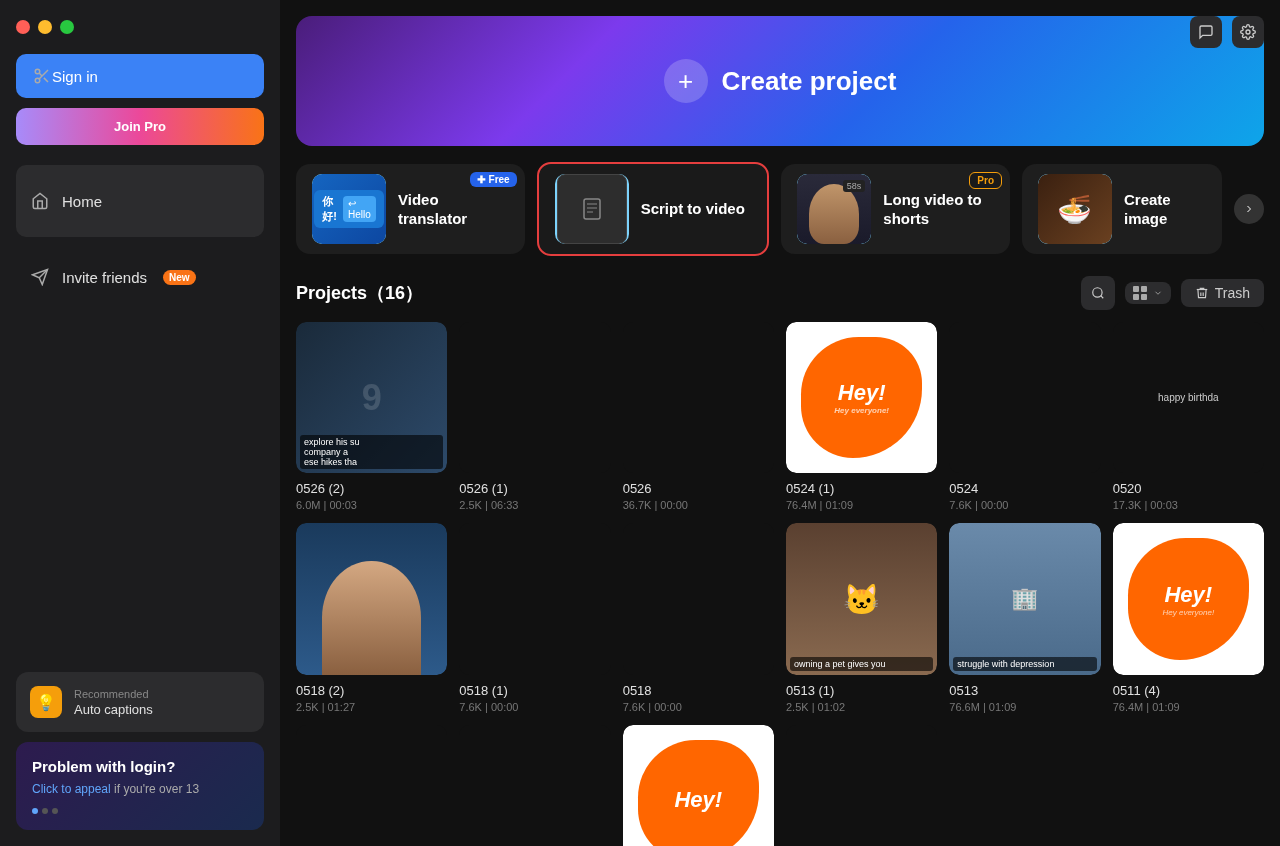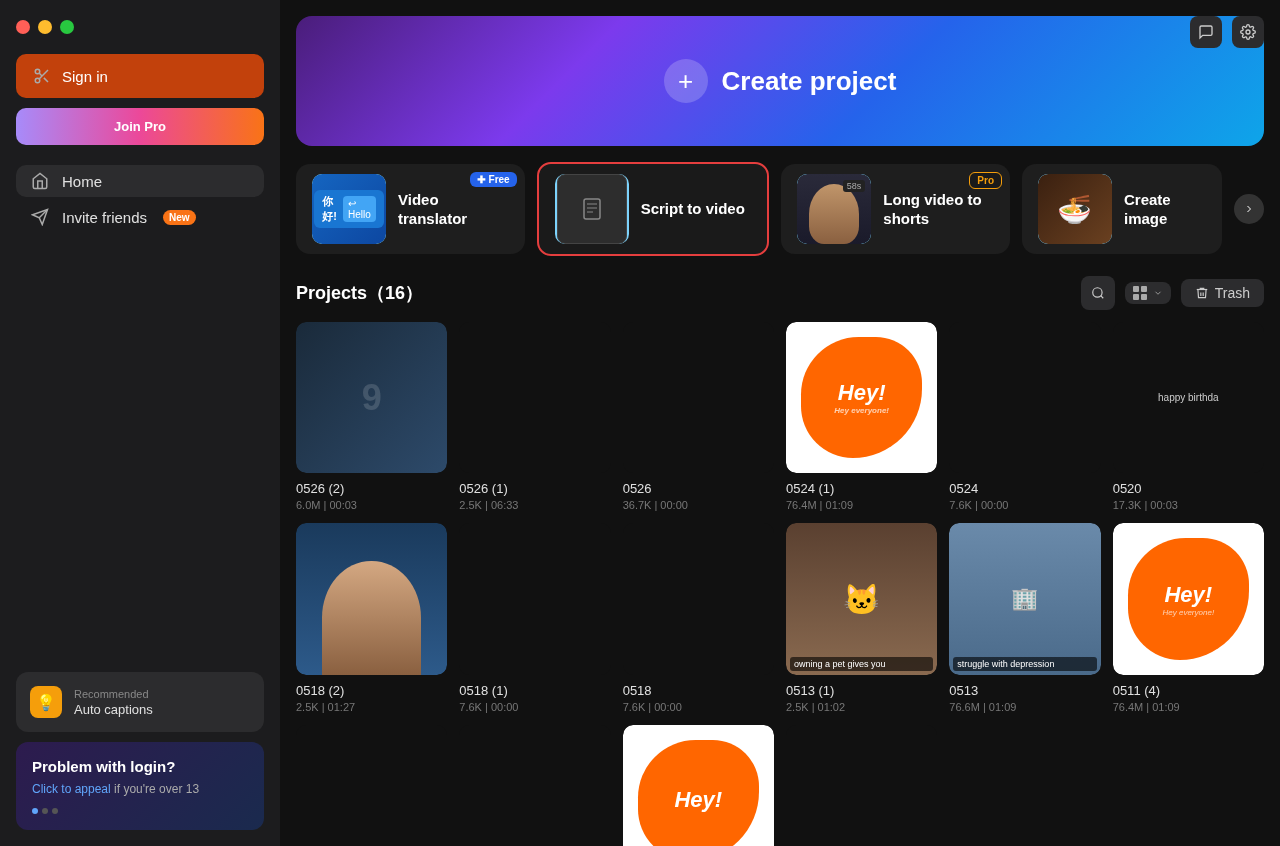--- a/index.html
+++ b/index.html
@@ -31,22 +31,21 @@
       padding-top: 4px;
     }
     .tl { width: 14px; height: 14px; border-radius: 50%; }
     .tl-red { background: #ff5f57; }
     .tl-yellow { background: #febc2e; }
     .tl-green { background: #28c840; }
 
     .sign-in-btn {
       display: flex;
       align-items: center;
-      gap: 10px;
-      background: #c2410c;
+      background: #3b82f6;
       border-radius: 10px;
       padding: 12px 16px;
       cursor: pointer;
       margin-bottom: 10px;
       color: #fff;
       font-size: 15px;
     }
 
     .join-pro-btn {
       background: linear-gradient(90deg, #a78bfa, #ec4899, #f97316);
@@ -64,21 +63,21 @@
       display: flex;
       flex-direction: column;
       gap: 4px;
       margin-bottom: 8px;
     }
 
     .nav-item {
       display: flex;
       align-items: center;
       gap: 12px;
-      padding: 6px 14px;
+      padding: 26px 14px;
       border-radius: 10px;
       color: #e0e0e0;
       font-size: 15px;
       cursor: pointer;
     }
     .nav-item.active { background: #2c2c2e; }
 
     .nav-icon {
       width: 20px;
       height: 20px;
@@ -667,20 +666,21 @@
       </div>
     </div>
   </div>
 
   <div class="projects-grid">
 
     <div class="project-item">
       <div class="project-thumb">
         <div style="width:100%;height:100%;background:linear-gradient(135deg,#1a2a3a 0%,#2d4a6a 100%);border-radius:10px;position:relative;display:flex;align-items:center;justify-content:center;">
           <span style="font-size:36px;font-weight:900;color:rgba(255,255,255,0.15);">9</span>
+          <div class="overlay-text">explore his su<br>company a<br>ese hikes tha</div>
         </div>
       </div>
       <div class="project-name">0526 (2)</div>
       <div class="project-meta">6.0M | 00:03</div>
     </div>
 
     <div class="project-item">
       <div class="project-thumb">
         <div class="thumb-dark" style="width:100%;height:100%;border-radius:10px;"></div>
       </div>

